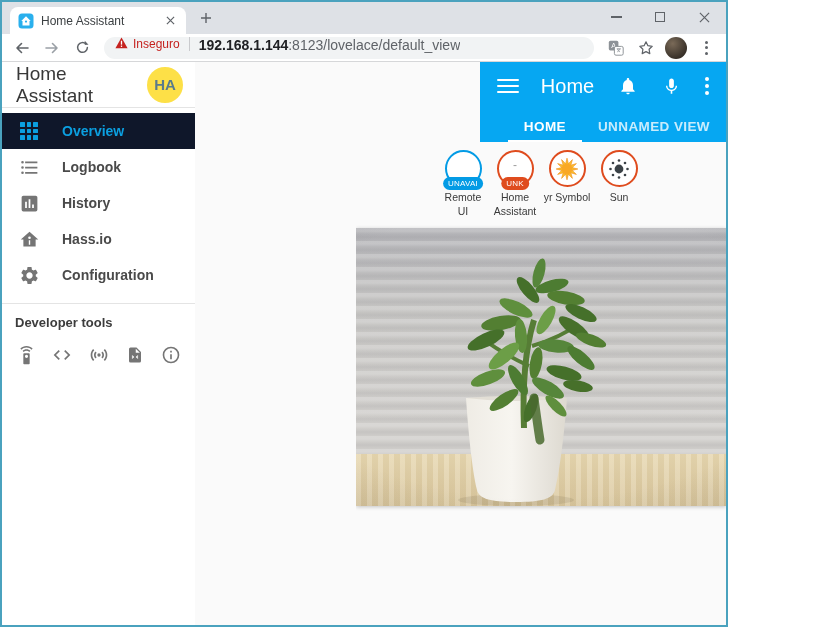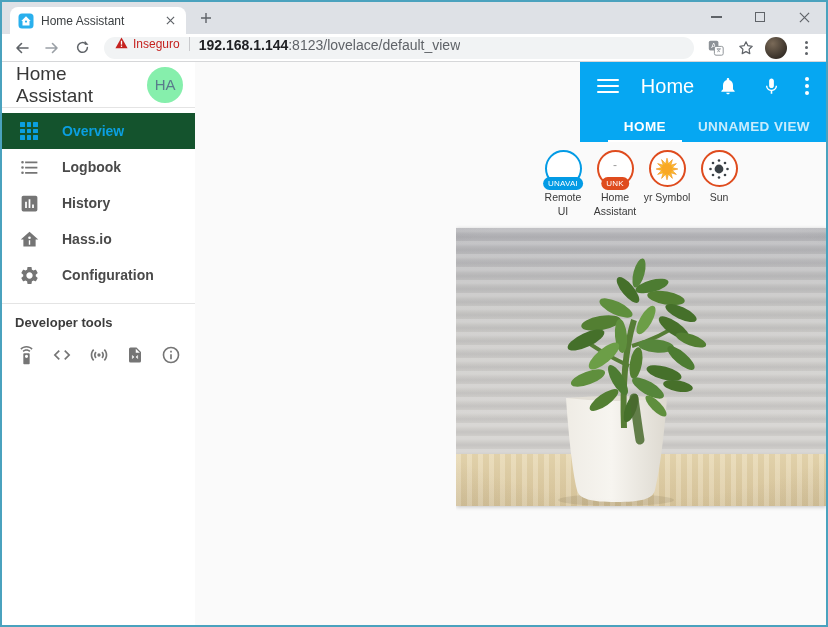--- a/index.html
+++ b/index.html
@@ -1,18 +1,18 @@
 <!DOCTYPE html>
 <html><head>
 <meta charset="utf-8">
 <style>
   * { box-sizing: border-box; margin: 0; padding: 0; }
   html,body { width:828px; height:627px; }
   body { font-family:"Liberation Sans", sans-serif; overflow:hidden; }
-  .stage { width:828px; height:627px; border:2px solid #4aa2be; display:flex; flex-direction:column; background:#fff; position:relative; }
+  .stage { width:728px; height:627px; border:2px solid #4aa2be; display:flex; flex-direction:column; background:#fff; position:relative; }
 
   
   .tabstrip { height:32px; background:#dee1e6; display:flex; align-items:flex-end; position:relative; flex:0 0 auto; }
   .tab { margin-left:8px; width:176px; height:27px; background:#fff; border-radius:8px 8px 0 0; display:flex; align-items:center; padding:0 8px; gap:7px; }
   .favicon { width:16px; height:16px; flex:0 0 auto; }
   .tab-title { font-size:12px; color:#3c4043; flex:1; white-space:nowrap; overflow:hidden; }
   .tab-close { width:16px; height:16px; display:flex; align-items:center; justify-content:center; border-radius:50%; }
   .newtab { width:28px; height:28px; margin-left:6px; margin-bottom:2px; display:flex; align-items:center; justify-content:center; }
   .win-controls { position:absolute; top:0; right:0; height:30px; display:flex; }
   .win-btn { width:44px; height:30px; display:flex; align-items:center; justify-content:center; }
@@ -30,24 +30,24 @@
   .tool-ic { width:24px; height:24px; display:flex; align-items:center; justify-content:center; color:#5f6368; }
   .avatar-chrome { width:22px; height:22px; border-radius:50%; background:radial-gradient(circle at 35% 30%, #7a6a58, #3a322a 70%, #201c17); }
   .dots-v { display:flex; flex-direction:column; gap:2.5px; }
   .dots-v i { width:3px; height:3px; border-radius:50%; background:#5f6368; }
 
   
   .app { flex:1; display:flex; min-height:0; }
   .sidebar { width:193px; background:#fff; display:flex; flex-direction:column; flex:0 0 auto; }
   .side-head { height:46px; display:flex; align-items:center; justify-content:space-between; padding:0 12px 0 14px; border-bottom:1px solid #e4e4e4; flex:0 0 auto; }
   .side-title { font-size:19px; color:#383838; }
-  .ha-avatar { width:36px; height:36px; border-radius:50%; background:#86efac; color:#5a7b8c; font-size:15px; display:flex; align-items:center; justify-content:center; }
+  .ha-avatar { width:36px; height:36px; border-radius:50%; background:#fde047; color:#5a7b8c; font-size:15px; display:flex; align-items:center; justify-content:center;font-weight:bold; }
   .nav { padding-top:5px; }
   .nav-item { height:36px; display:flex; align-items:center; gap:21px; padding-left:15px; font-size:14px; font-weight:bold; color:#4a4a4a; }
-  .nav-item.active { background:#14532d; color:#0b9fe0; }
+  .nav-item.active { background:#0f172a; color:#0b9fe0; }
   .icon24 { width:24px; height:24px; display:flex; align-items:center; justify-content:center; }
   .grid9 { display:grid; grid-template-columns:repeat(3,4.5px); grid-template-rows:repeat(3,4.5px); gap:2px; }
   .grid9 i { background:#0b9fe0; border-radius:0.5px; }
   .dev-divider { border-top:1px solid #e4e4e4; margin-top:10px; }
   .dev-label { padding:11px 13px 6px; font-size:13px; font-weight:bold; color:#3c3c3c; }
   .dev-icons { display:flex; justify-content:space-between; padding:6px 11px 0; }
   .dev-ic { width:26px; height:26px; display:flex; align-items:center; justify-content:center; }
 
   
   .main { flex:1; display:flex; flex-direction:column; background:#fafafa; min-width:0;align-items:flex-end; }

